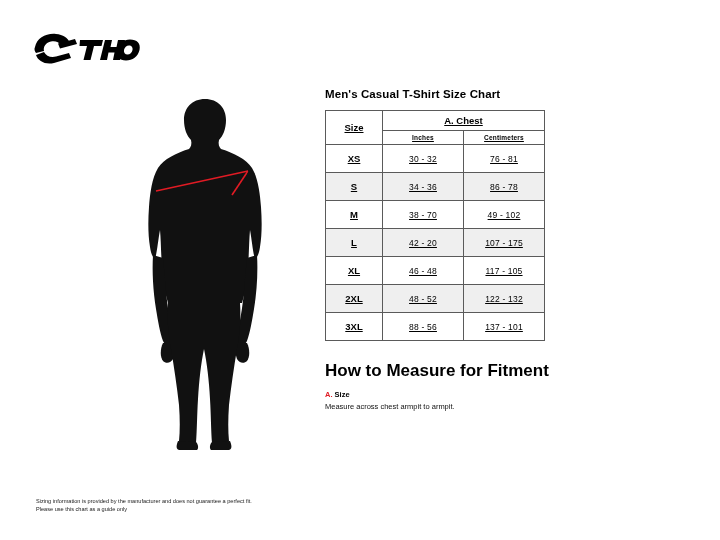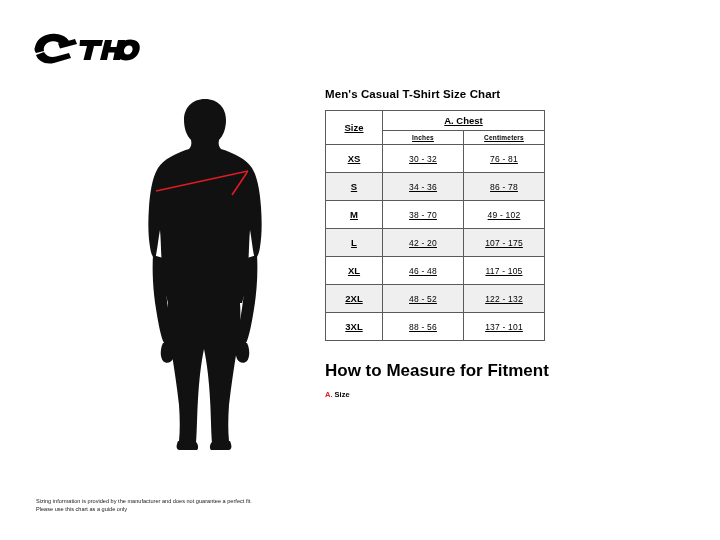--- a/index.html
+++ b/index.html
@@ -225,20 +225,21 @@
       </tr>
     </tbody>
   </table>
 
   <div class="howto">
     <h2 class="howto-title">How to Measure for Fitment</h2>
     <p class="howto-item-head">
       <span class="marker">A.</span>
       <span>Size</span>
     </p>
+    <p class="howto-item-body">Measure across chest armpit to armpit.</p>
   </div>
 
 </div>
 
 <div class="footer">
   <p>Sizing information is provided by the manufacturer and does not guarantee a perfect fit.</p>
   <p>Please use this chart as a guide only</p>
 </div>
 
 </body></html>

